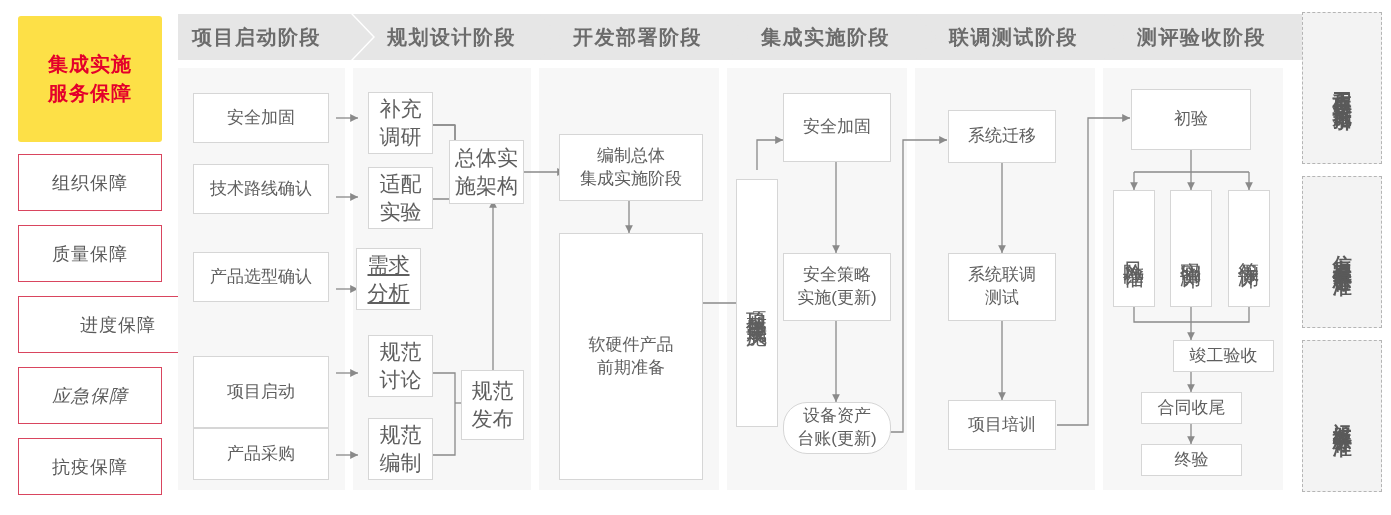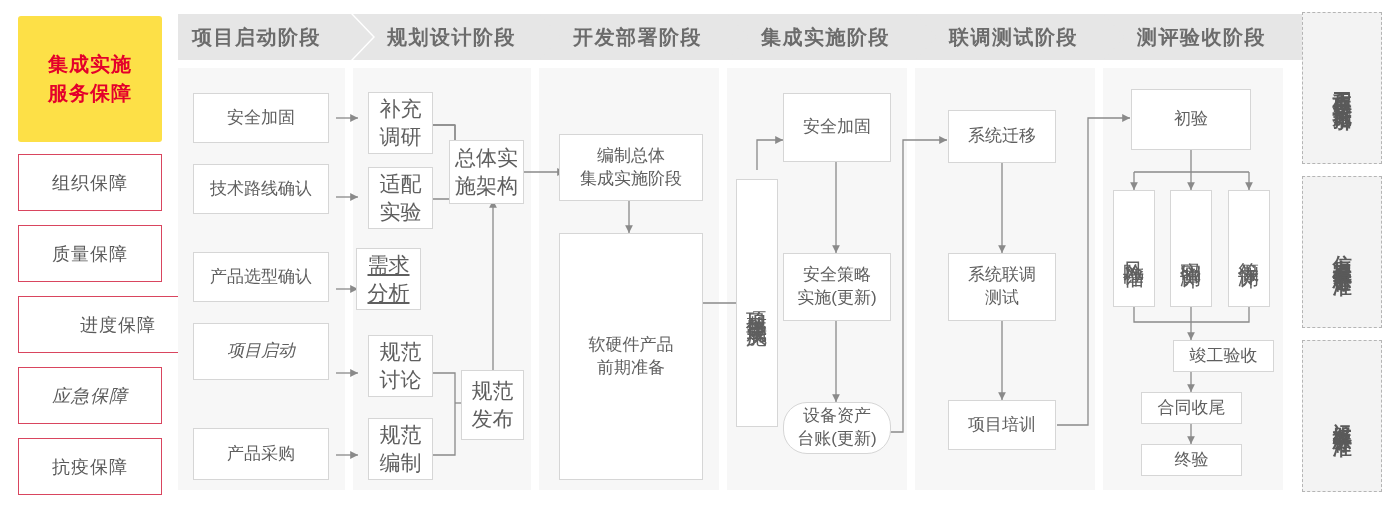--- a/index.html
+++ b/index.html
@@ -168,21 +168,21 @@
 
       <path d="M1191,371 L1191,392" marker-end="url(#ah)"></path>
 
       <path d="M1191,423 L1191,444" marker-end="url(#ah)"></path>
     </g>
   </svg>
 
   <div class="node" style="left:193px;top:93px;width:136px;height:50px;">安全加固</div>
   <div class="node" style="left:193px;top:164px;width:136px;height:50px;">技术路线确认</div>
   <div class="node" style="left:193px;top:252px;width:136px;height:50px;">产品选型确认</div>
-  <div class="node" style="left:193px;top:323px;width:136px;height:57px;font-style:italic;">项目启动</div>
+  <div class="node" style="left:193px;top:356px;width:136px;height:72px;">项目启动</div>
   <div class="node" style="left:193px;top:428px;width:136px;height:52px;">产品采购</div>
 
   <div class="node sm" style="left:368px;top:92px;width:65px;height:62px;">
     <span><span>补充</span><br><span>调研</span></span>
   </div>
   <div class="node sm" style="left:368px;top:167px;width:65px;height:62px;">
     <span><span>适配</span><br><span>实验</span></span>
   </div>
   <div class="node sm" style="left:356px;top:248px;width:65px;height:62px;text-decoration:underline;">
     <span><span>需求</span><br><span>分析</span></span>

